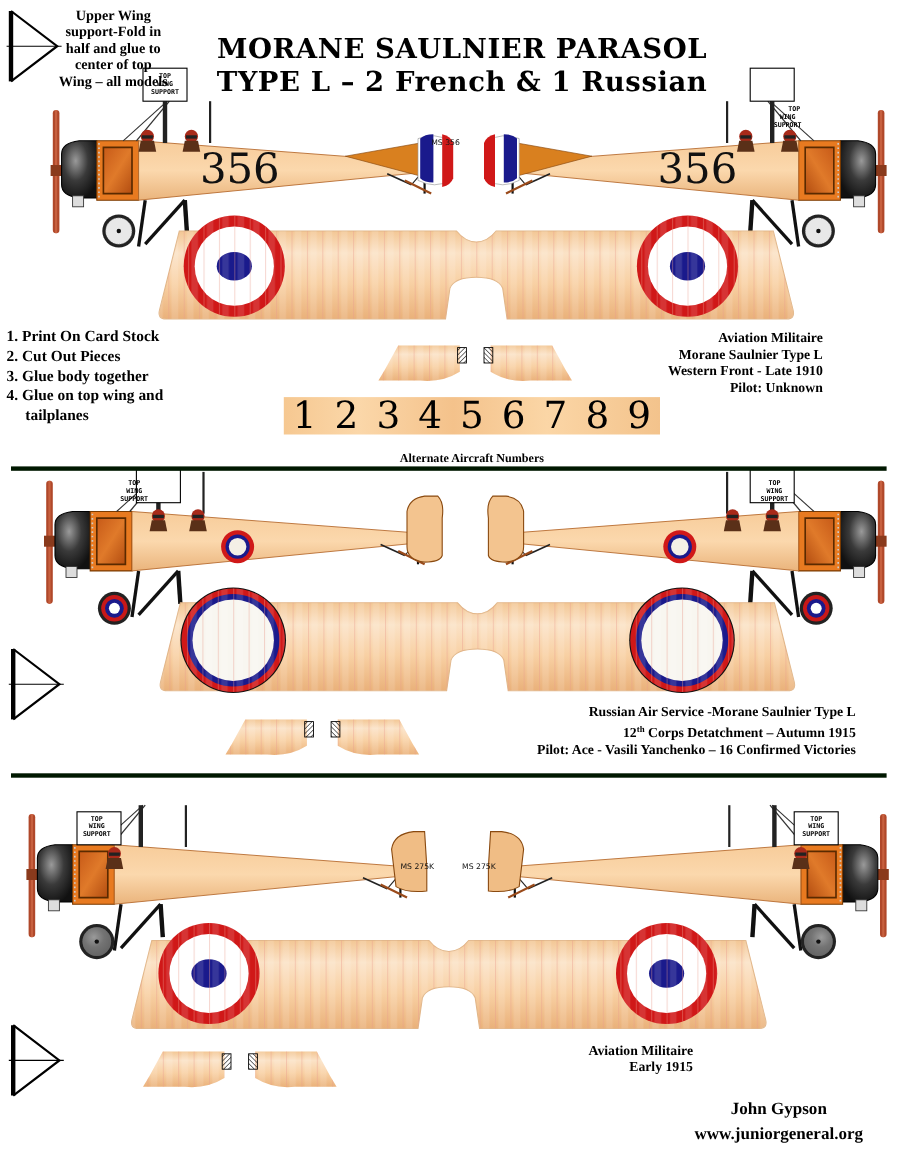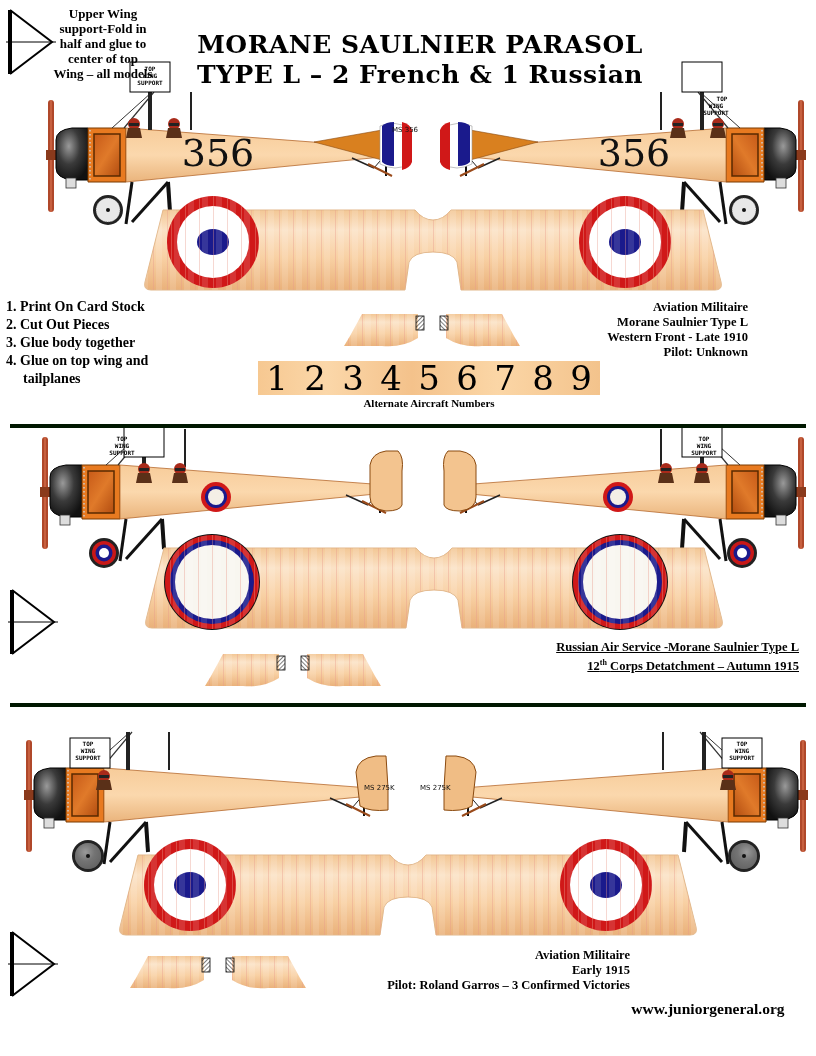--- a/index.html
+++ b/index.html
@@ -12,21 +12,21 @@
   .note-tl { left: 48px; top: 6px; width: 110px; text-align: center; font-weight: bold;
              font-size: 13px; line-height: 15px; }
   .steps { left: 6px; top: 298px; font-weight: bold; font-size: 14px; line-height: 18px; }
   .steps div { white-space: nowrap; }
   .caption { text-align: right; font-weight: bold; font-size: 12.5px; line-height: 15px; }
   .rule { left: 10px; width: 796px; height: 4px; background: #001800; }
   .numbers-strip { left: 258px; top: 361px; width: 342px; height: 34px;
      background: linear-gradient(90deg,#f6c891,#fbd7a9 20%,#f4c28b 45%,#fbd6a6 70%,#f3c38c);
      display: flex; justify-content: space-around; align-items: center;
      font-family: "DejaVu Serif", serif; font-size: 34px; line-height: 34px; }
-  .numbers-label { left: 258px; top: 397px; width: 342px; text-align: center;
+  .numbers-label { left: 258px; top: 411px; width: 342px; text-align: center;
      font-weight: bold; font-size: 11px; }
   .author { left: 600px; top: 998px; width: 216px; text-align: center;
      font-weight: bold; font-size: 15.5px; line-height: 22px; }
   svg { position: absolute; left: 0; top: 0; }
   .plane-label { font-family: "DejaVu Sans Mono", monospace; font-size: 6px; font-weight: bold; }
 </style>
 </head>
 <body>
 
 <svg width="816" height="1056" viewBox="0 0 816 1056">
@@ -333,26 +333,27 @@
   <span>6</span>
   <span>7</span>
   <span>8</span>
   <span>9</span>
 </div>
 <div class="abs numbers-label">Alternate Aircraft Numbers</div>
 
 <div class="abs rule" style="top:424px;"></div>
 <div class="abs rule" style="top:703px;"></div>
 
-<div class="abs caption" style="left:419px; top:640px; width:380px;text-decoration:underline;">
+<div class="abs caption" style="left:398px; top:640px; width:380px;">
   <div>Russian Air Service -Morane Saulnier Type L</div>
   <div>12<sup style="font-size:8px">th</sup> <span id="cap2b">Corps Detatchment – Autumn 1915</span></div>
+  <div>Pilot: Ace - Vasili Yanchenko – 16 Confirmed Victories</div>
 </div>
 
 <div class="abs caption" style="left:300px; top:948px; width:330px;">
   <div>Aviation Militaire</div>
   <div>Early 1915</div>
-  <div>Pilot: Roland Garros – 3 Confirmed Victories</div>
 </div>
 
 <div class="abs author">
+  <div>John Gypson</div>
   <div>www.juniorgeneral.org</div>
 </div>
 
 </body></html>

